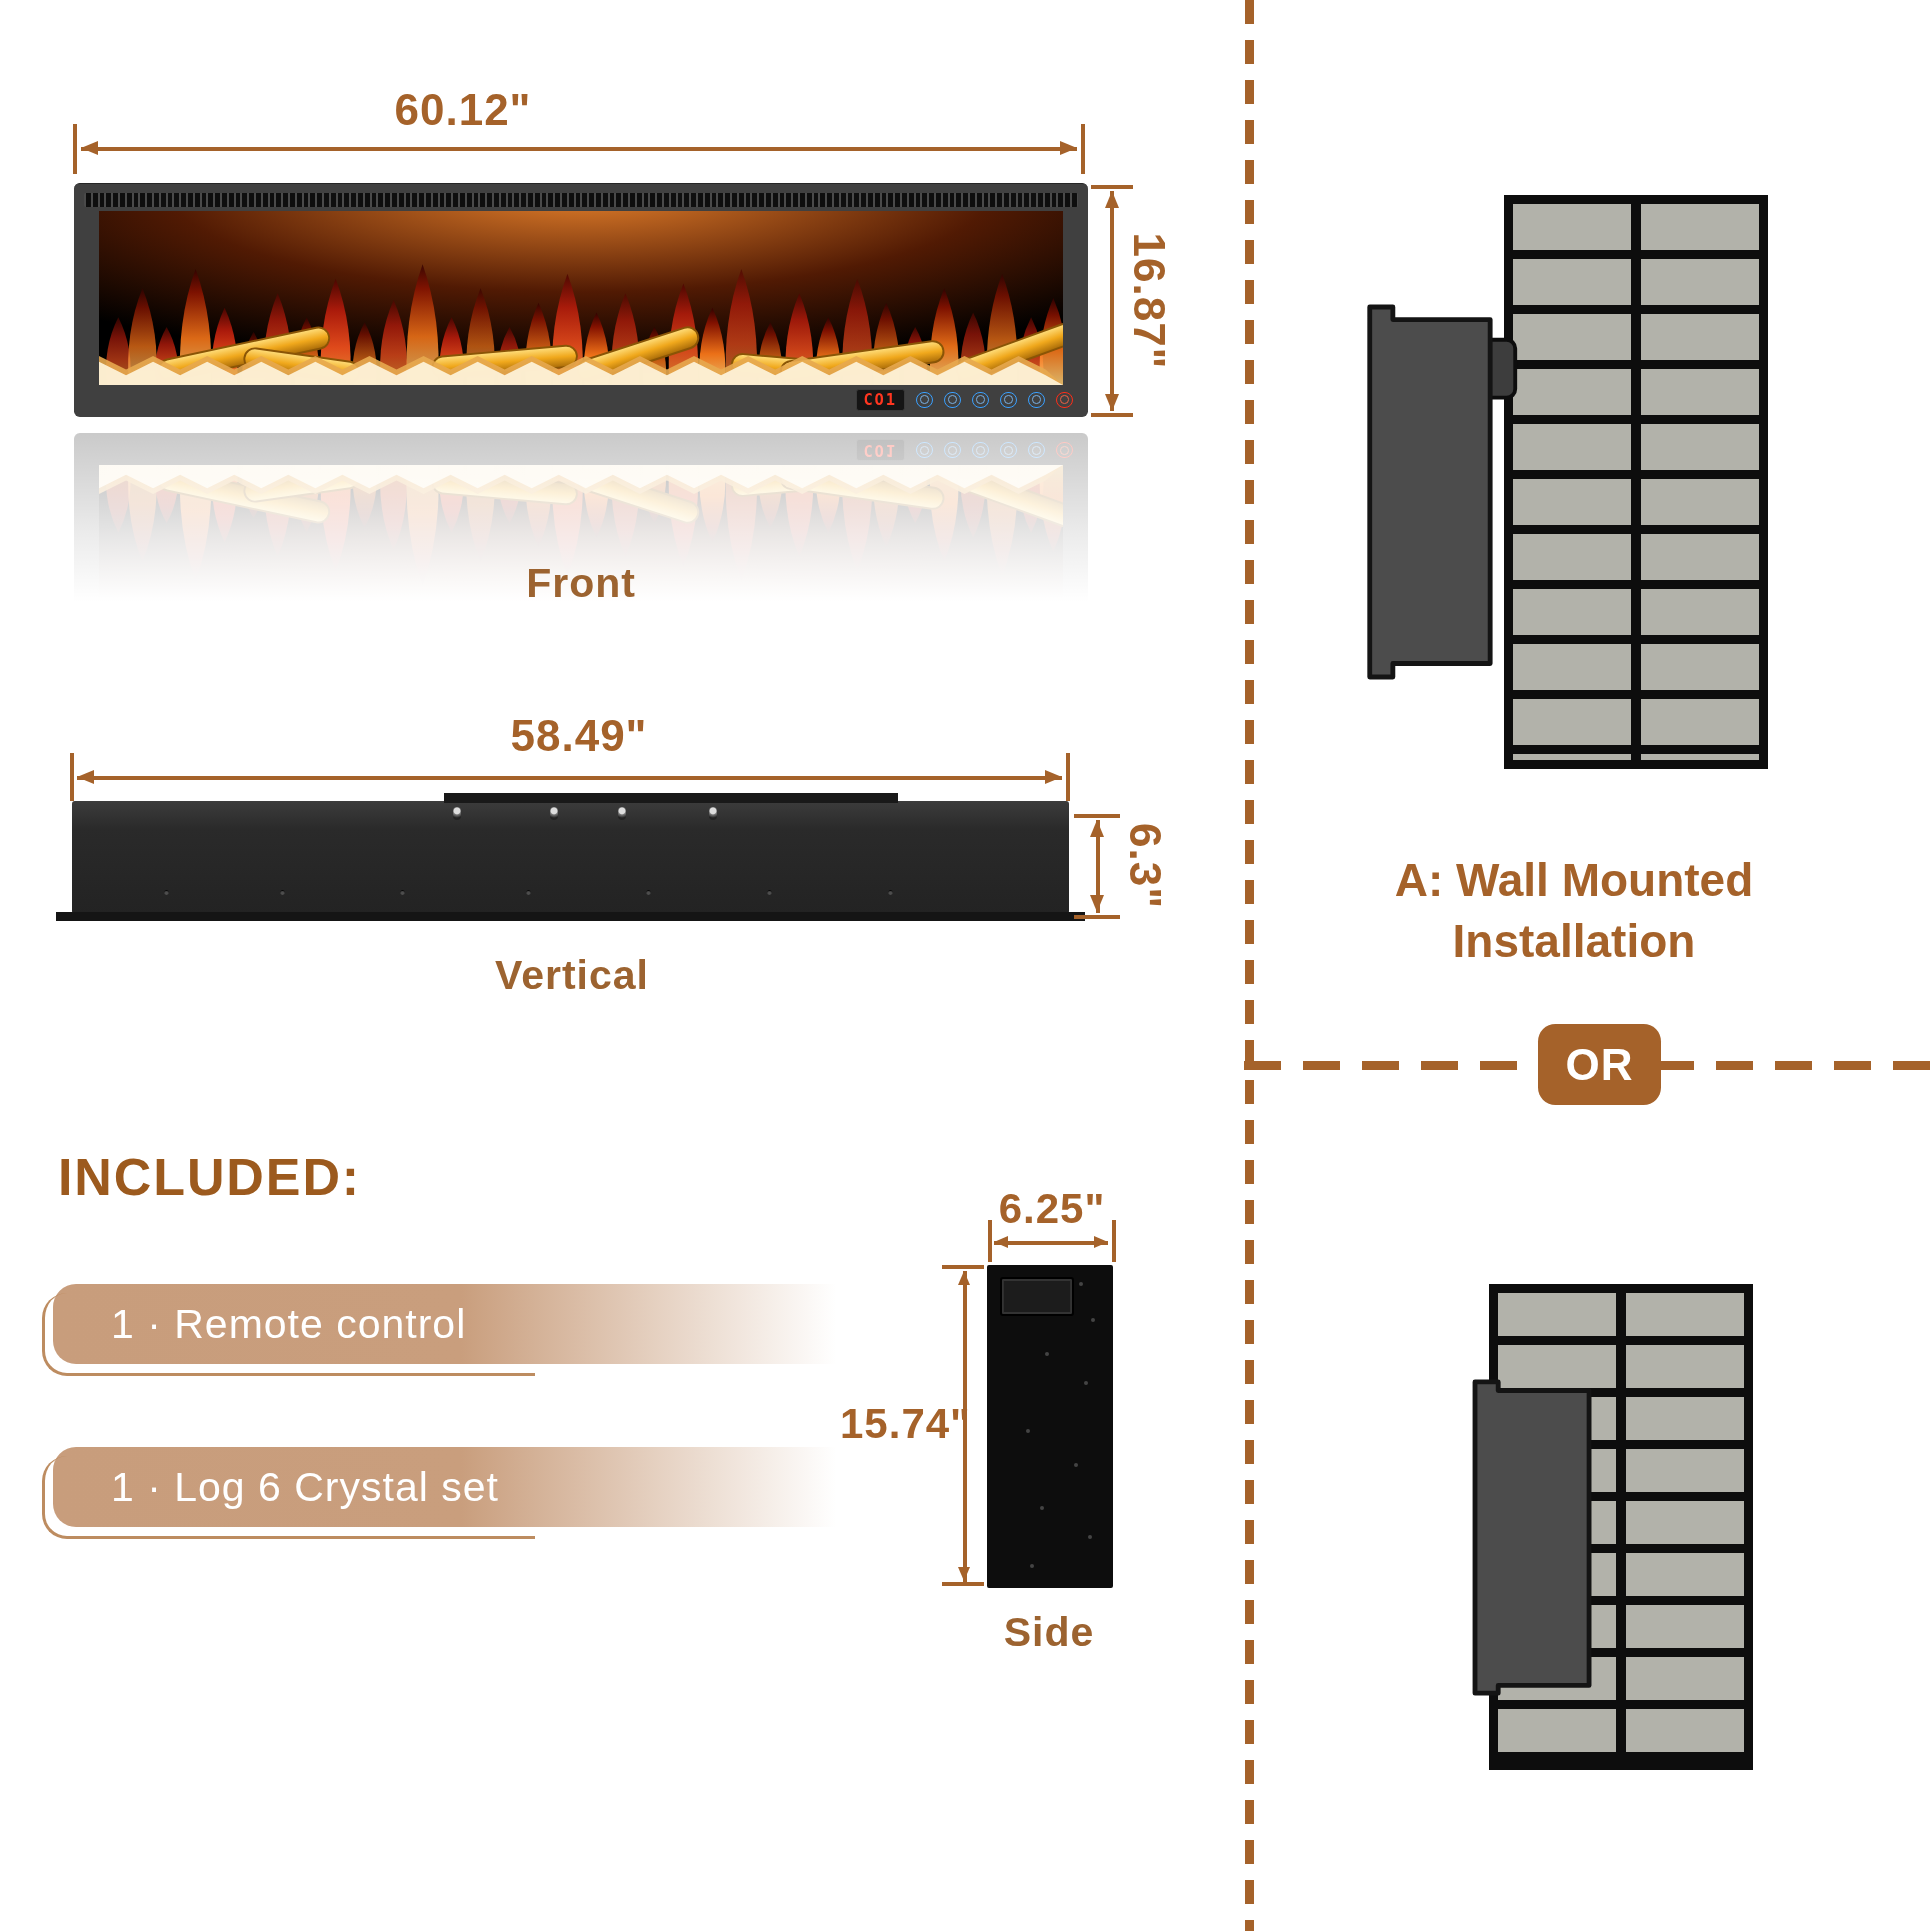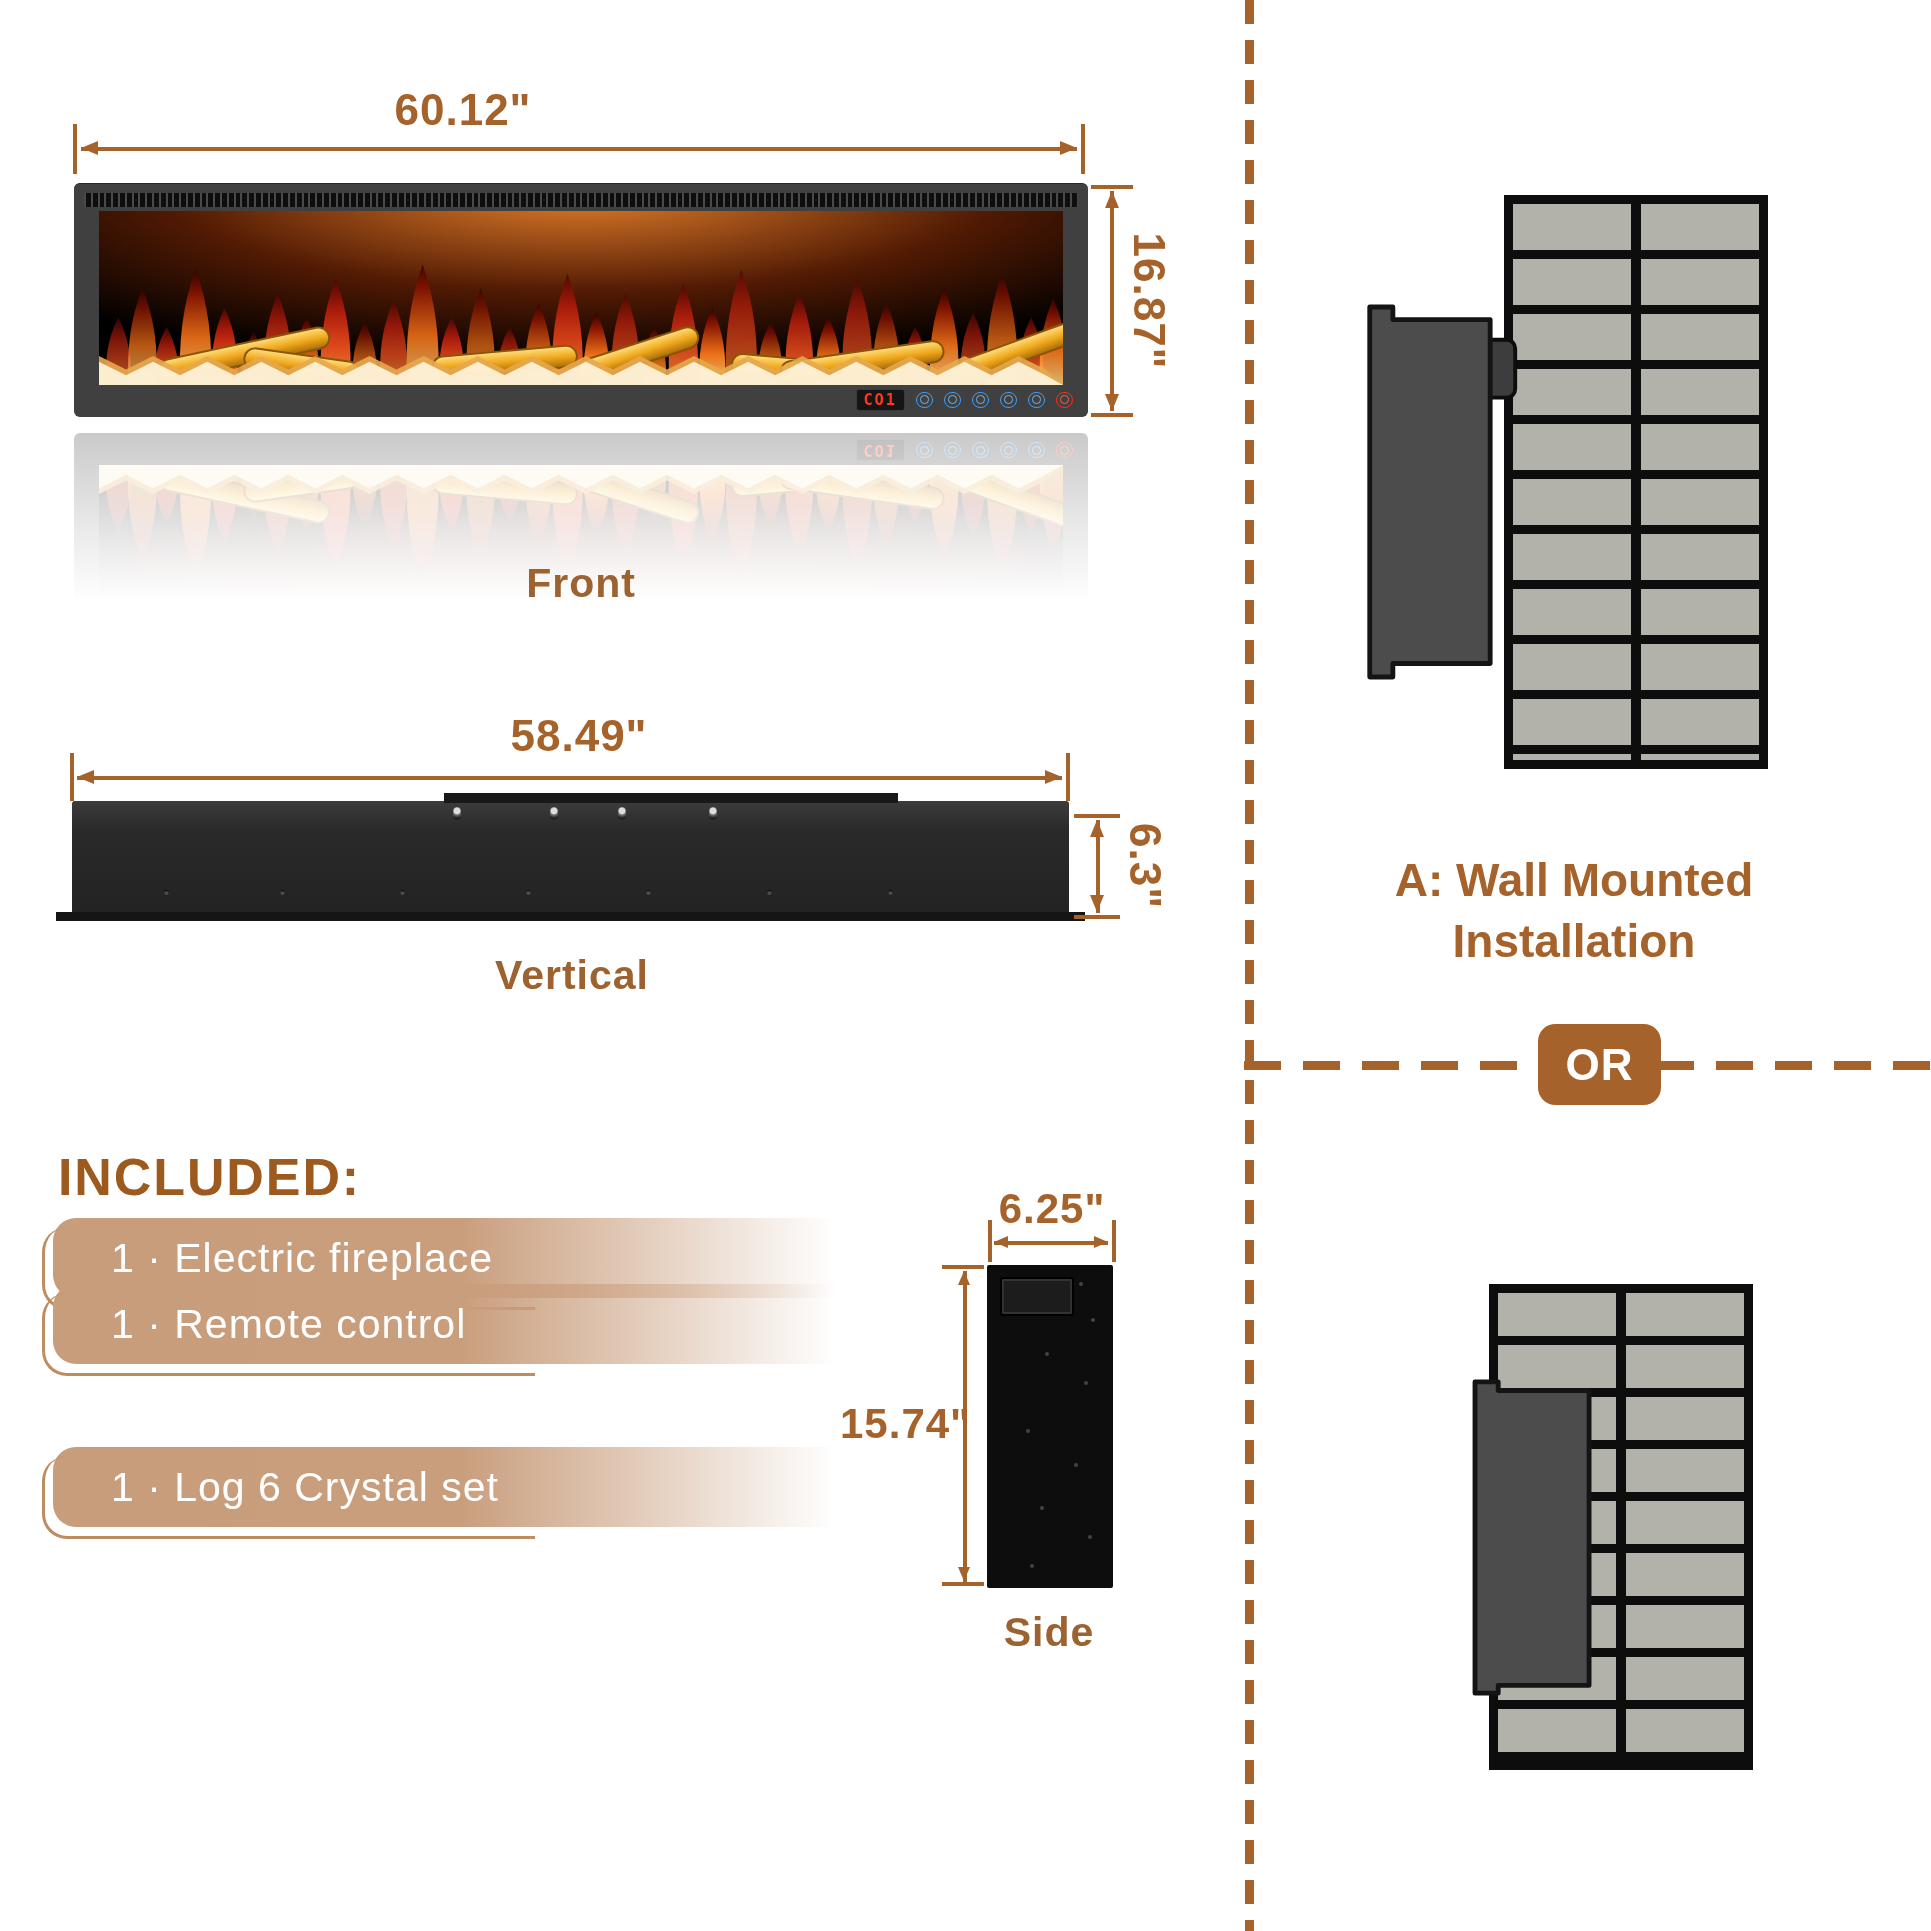--- a/index.html
+++ b/index.html
@@ -288,21 +288,20 @@
 
   <div class="tick" style="left:1074px;top:814px;width:46px;height:3.9px;"></div>
   <div class="tick" style="left:1074px;top:915px;width:46px;height:3.9px;"></div>
   <div class="dline" style="left:1096px;top:820px;width:3.9px;height:93px;"></div>
   <div class="ah u" style="left:1090px;top:820px;"></div>
   <div class="ah d" style="left:1090px;top:895px;"></div>
   <div class="dim rot" style="left:1145px;top:866px;">6.3"</div>
   <div class="cap" style="left:572px;top:975px;">Vertical</div>
 
   <div class="inc-head">INCLUDED:</div>
-  <div class="pill" style="top:1218px;">1 · Electric fireplace</div>
   <div class="pill" style="top:1284px;">1 · Remote control</div>
   <div class="pill" style="top:1419px;margin-top:28px;">1 · Log 6 Crystal set</div>
 
   <div class="dim c" style="left:1052px;top:1209px;font-size:42px;">6.25"</div>
   <div class="tick" style="left:988px;top:1220px;width:3.9px;height:42px;"></div>
   <div class="tick" style="left:1112px;top:1220px;width:3.9px;height:42px;"></div>
   <div class="dline" style="left:994px;top:1241px;width:114px;height:3.9px;"></div>
   <div class="ah sl" style="left:994px;top:1236px;"></div>
   <div class="ah sr" style="left:1094px;top:1236px;"></div>
 

